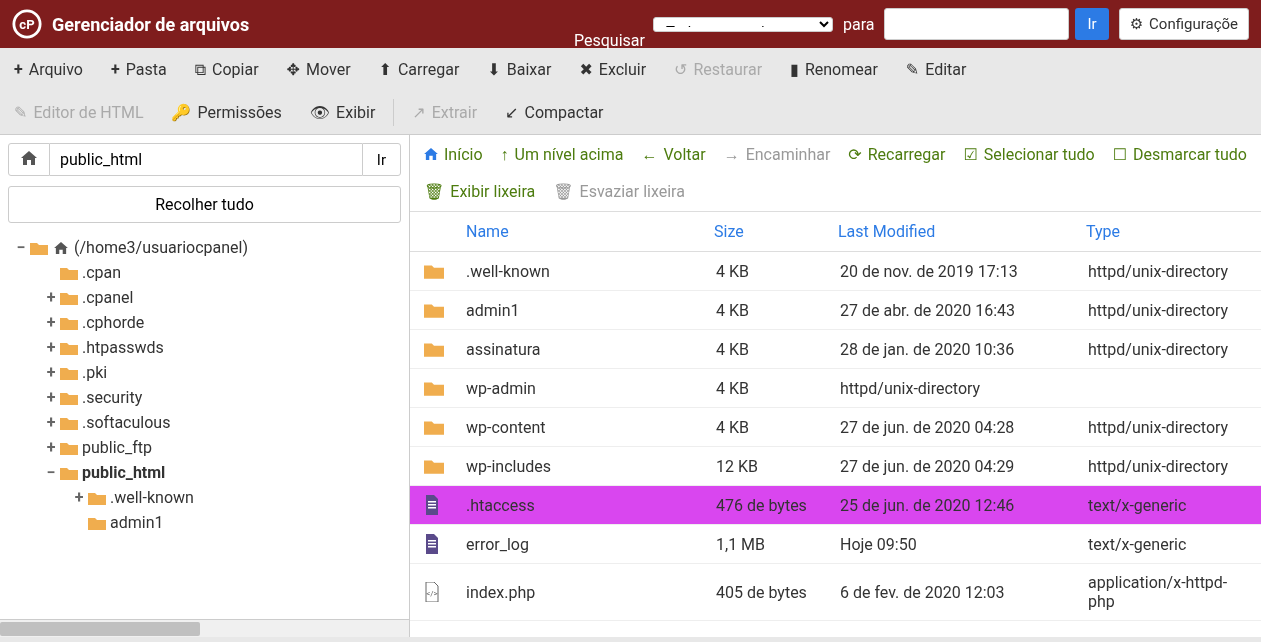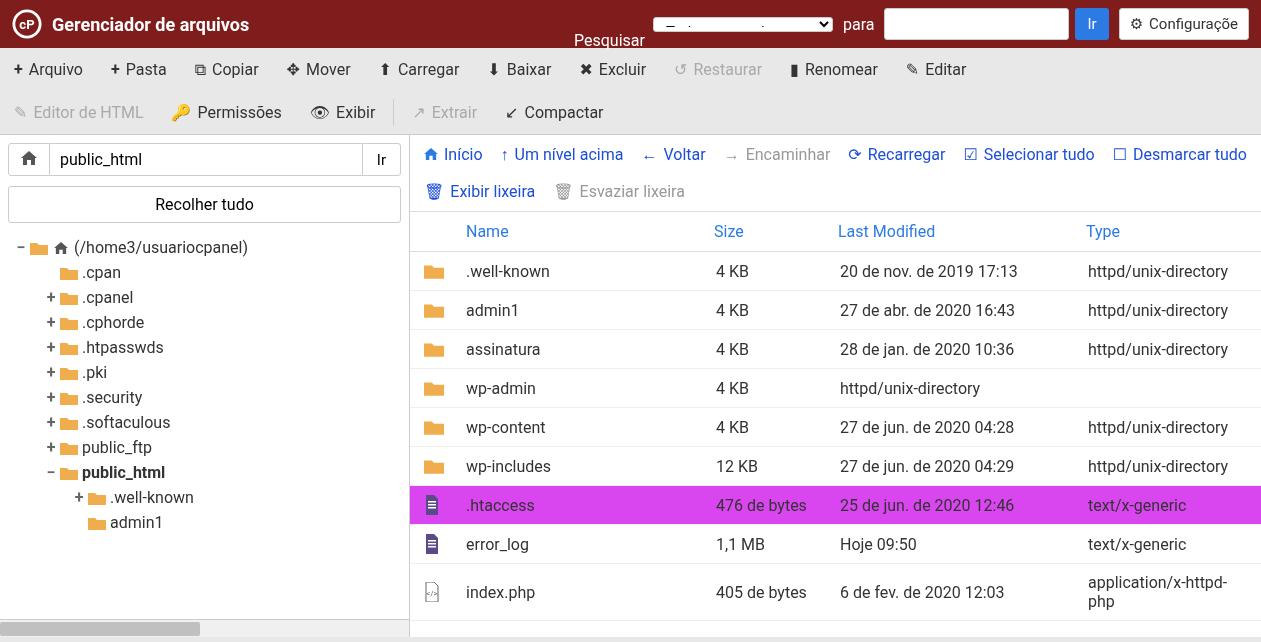--- a/index.html
+++ b/index.html
@@ -38,21 +38,21 @@
 .tree-item.l1 { padding-left: 14px; }
 .tree-item.l2 { padding-left: 44px; }
 .tree-item.l3 { padding-left: 72px; }
 .tree-toggle { width: 14px; text-align: center; font-weight: bold; margin-right: 2px; color: #666; }
 .tree-icon { width: 18px; height: 16px; margin-right: 4px; display: inline-flex; align-items: center; justify-content: center; }
 .tree-label.bold { font-weight: 700; }
 
 
 .content { flex: 1; background: #fff; display: flex; flex-direction: column; }
 .action-bar { padding: 10px 14px; display: flex; flex-wrap: wrap; gap: 18px; border-bottom: 1px solid #ddd; }
-.action-link { color: #1d4ed8; font-size: 16px; display: flex; align-items: center; gap: 6px; cursor: pointer; }
+.action-link { color: #4d7c0f; font-size: 16px; display: flex; align-items: center; gap: 6px; cursor: pointer; }
 .action-link.disabled { color: #999; cursor: default; }
 
 .table-head { display: flex; border-bottom: 1px solid #ddd; padding: 10px 14px; }
 .col-name { width: 290px; padding-left: 42px; }
 .col-size { width: 124px; }
 .col-mod { width: 248px; }
 .col-type { flex: 1; }
 .th { color: #2c7be5; font-size: 16px; cursor: pointer; }
 
 .row { display: flex; align-items: center; padding: 9px 14px; border-bottom: 1px solid #eee; font-size: 16px; color: #333; cursor: pointer; }

